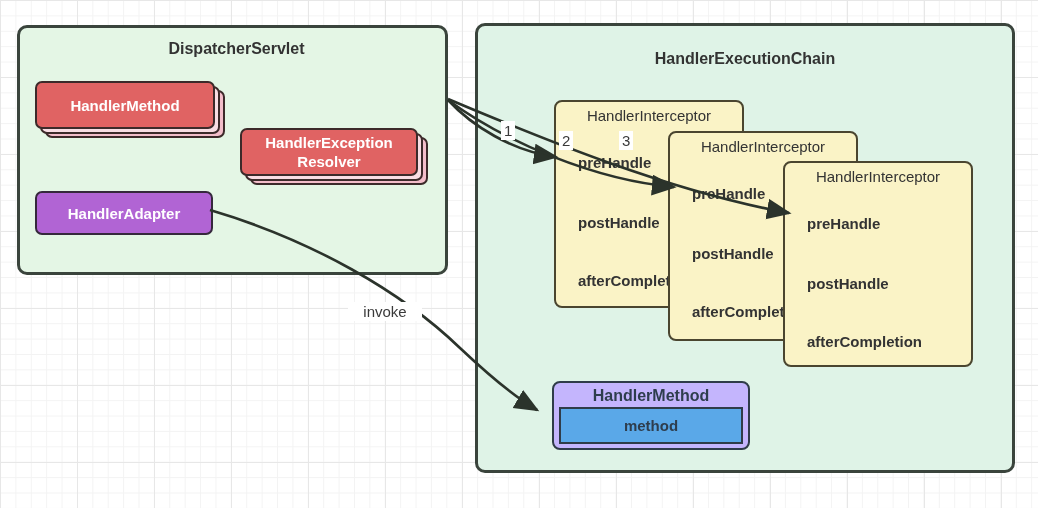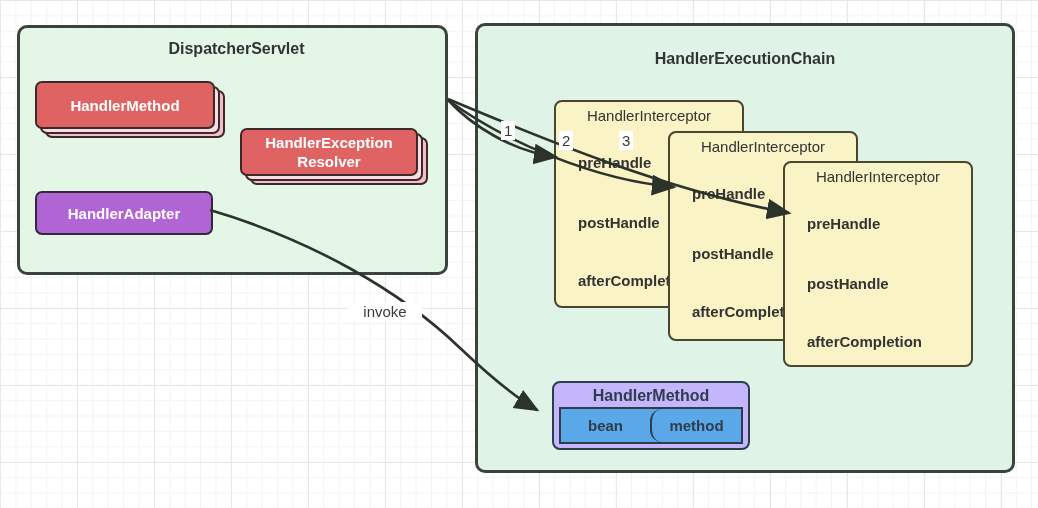--- a/index.html
+++ b/index.html
@@ -145,21 +145,20 @@
     <div class="interceptor intc-3">
       <div class="i-title">HandlerInterceptor</div>
       <div class="method m-pre">preHandle</div>
       <div class="method m-post">postHandle</div>
       <div class="method m-after">afterCompletion</div>
     </div>
 
     <div class="hm-box">
       <div class="hm-title">HandlerMethod</div>
       <div class="hm-row">
-        <div class="hm-cell">bean</div>
         <div class="hm-cell">method</div>
       </div>
     </div>
   </div>
 
   <svg class="arrows-svg" width="1038" height="508" viewBox="0 0 1038 508">
     <defs>
       <marker id="arrowhead" markerWidth="11" markerHeight="9" refX="8.5" refY="4" orient="auto">
         <path d="M0,0 L9.5,4 L0,8 z" fill="#2b332b"></path>
       </marker>

